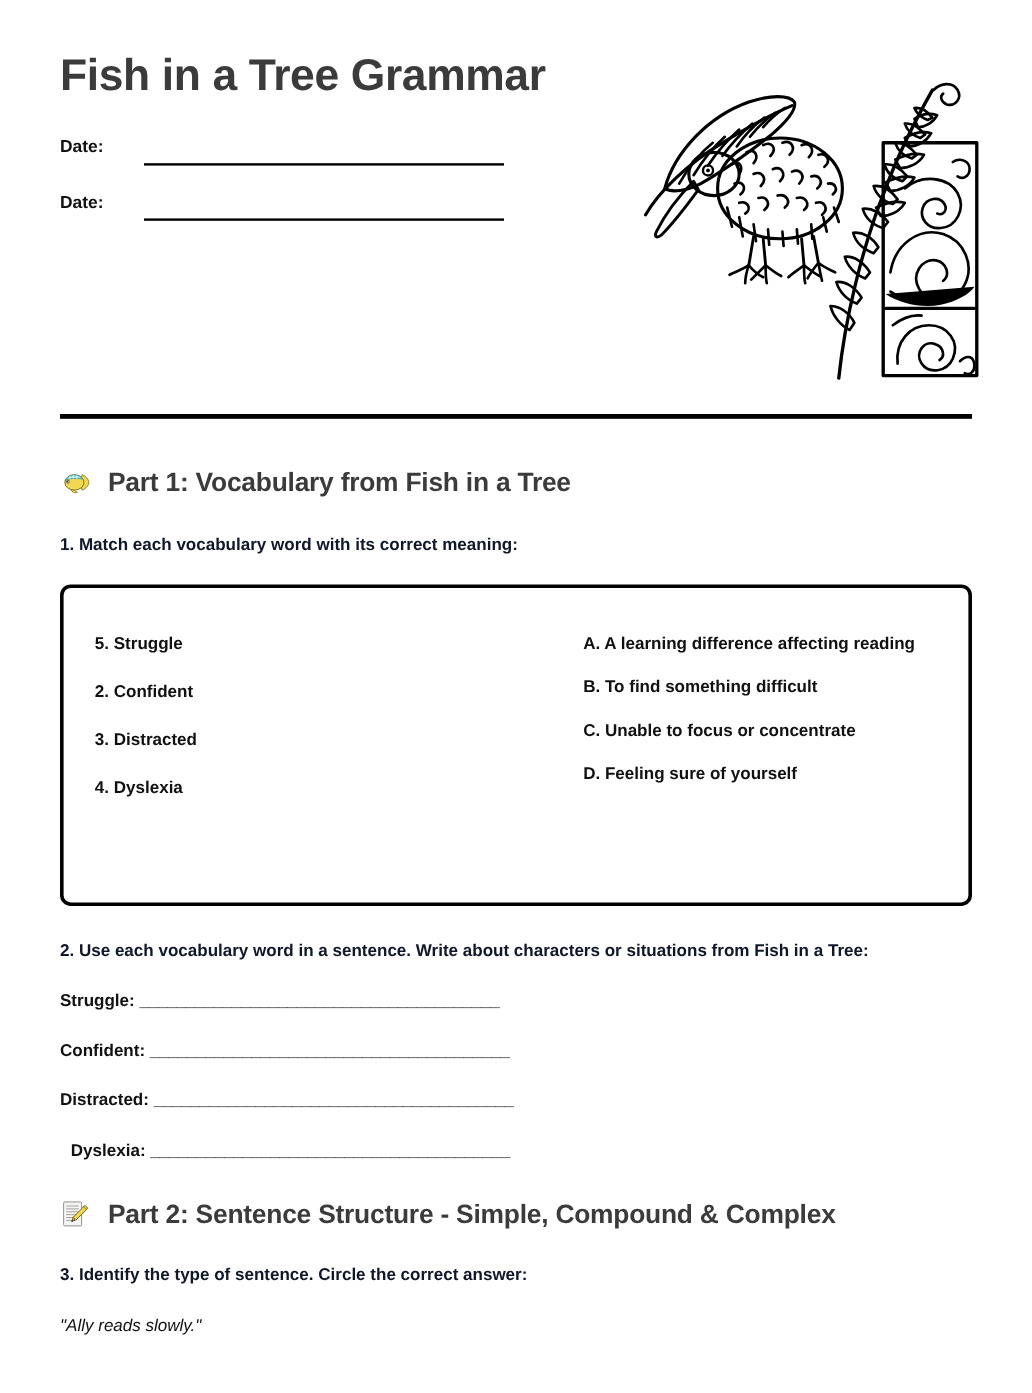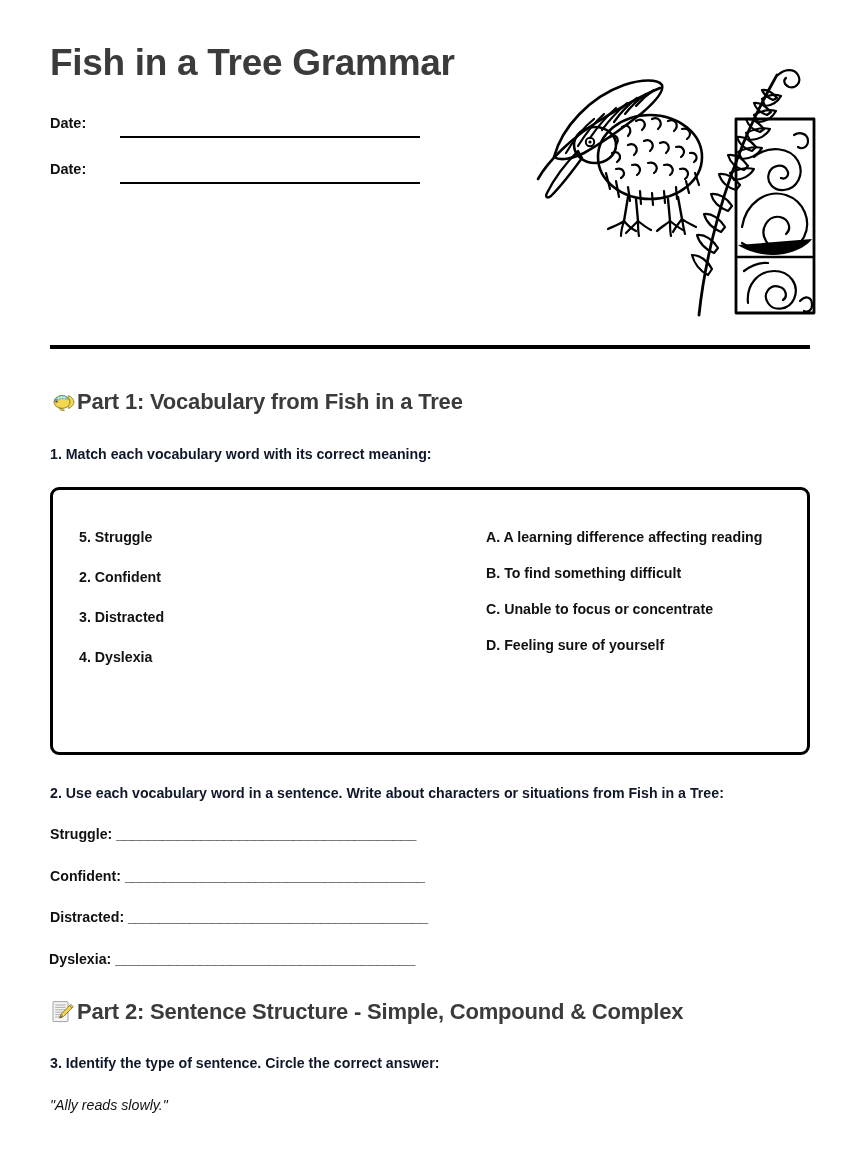--- a/index.html
+++ b/index.html
@@ -80,21 +80,21 @@
     width: 760px;
     height: 4px;
     background: #000000;
   }
 
   
   .section-heading {
     position: absolute;
     display: flex;
     align-items: flex-end;
-    gap: 1px;
+    gap: 14px;
     white-space: nowrap;
   }
   .section-heading .heading-text {
     font-size: 22px;
     font-weight: bold;
     color: #3b3b3b;
     letter-spacing: -0.2px;
   }
   .emoji-icon {
     width: 26px;
@@ -349,21 +349,21 @@
     <span class="fill-blank">_______________________________________</span>
   </div>
   <div class="fill-row" style="left:50px; top:909px;">
     <span>Distracted:</span>
     <span class="fill-blank">_______________________________________</span>
   </div>
   <div class="fill-row" style="left:50px; top:868px;">
     <span>Confident:</span>
     <span class="fill-blank">_______________________________________</span>
   </div>
-  <div class="fill-row" style="left:49px; top:951px;">
+  <div class="fill-row" style="left:59px; top:951px;">
     <span>Dyslexia:</span>
     <span class="fill-blank">_______________________________________</span>
   </div>
 
   <div class="section-heading" style="left:50px; top:999px;">
     <span class="emoji-icon">
       <svg viewBox="0 0 26 26" xmlns="http://www.w3.org/2000/svg">
         <rect x="3" y="2.6" width="15" height="20" rx="1" fill="#f4f4f2" stroke="#8d8d8d" stroke-width="0.8"></rect>
         <path d="M5.2 6 H15.6 M5.2 8.4 H15.6 M5.2 10.8 H15.6 M5.2 13.2 H13.4 M5.2 15.6 H15.6 M5.2 18 H12.2" stroke="#9a9a9a" stroke-width="0.75"></path>
         <path d="M20.8 5.4 L23.2 7.8 L13.4 17.6 L9.8 18.9 L11.1 15.3 Z" fill="#f5d84a" stroke="#6f6224" stroke-width="0.8" stroke-linejoin="round"></path>

